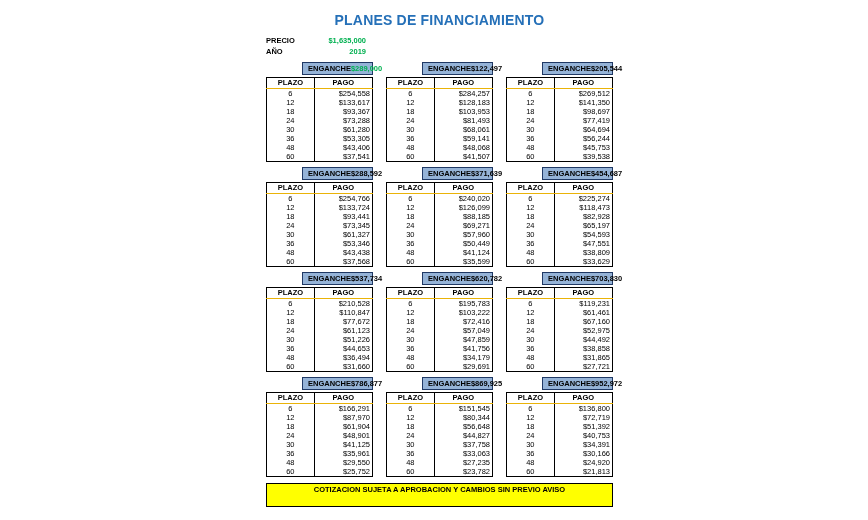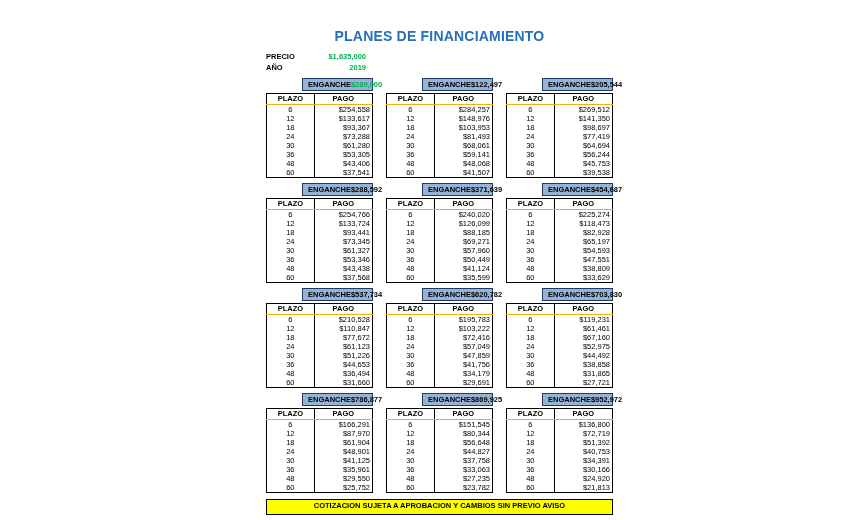--- a/index.html
+++ b/index.html
@@ -1,18 +1,18 @@
 <!DOCTYPE html>
 <html style="--title-color: #2570B8; --green-value: #00B050; --header-bg: #95B3D7; --banner-bg: #FFFF00;"><head>
 <meta charset="utf-8">
 <style>
   * { margin:0; padding:0; box-sizing:border-box; }
   html,body { width:868px; height:520px; background:#ffffff; overflow:hidden;
               font-family:"Liberation Sans", sans-serif; color:#000; }
-  .sheet { position:absolute; left:266px; top:28px; width:347px; }
+  .sheet { position:absolute; left:266px; top:12px; width:347px; }
 
   .title { text-align:center; font-size:14px; font-weight:bold;
            color:var(--title-color,#2570B8); letter-spacing:.2px; }
 
   .info { margin-top:7px; width:100px; }
   .info-row { display:flex; justify-content:space-between;
               font-size:7.5px; font-weight:bold; line-height:11px;gap:32px; }
   .info-row .val { color:var(--green-value,#00B050); text-align:right; }
 
   .plans-grid { margin-top:5px; display:grid;
@@ -29,21 +29,21 @@
   table.plan-table { width:100%; margin-top:2px; border-collapse:collapse;
                      border:1px solid #000; font-size:7.5px; table-layout:fixed; }
   table.plan-table th { font-weight:bold; height:10px; line-height:10px;
                         border-bottom:1px solid #eab308; text-align:center; }
   table.plan-table th:first-child, table.plan-table td:first-child
                       { border-right:1px solid #000; width:45%; }
   table.plan-table td { height:9px; line-height:9px; }
   td.plazo-cell { text-align:center; }
   td.pago-cell  { text-align:right; padding-right:2px; }
 
-  .footer-banner { margin-top:6px; height:16px; line-height:11px;
+  .footer-banner { margin-top:6px; height:24px; line-height:11px;
                    background:var(--banner-bg,#FFFF00); border:1px solid #000;
                    text-align:center; font-size:7.5px; font-weight:bold; }
 </style>
 </head>
 <body>
 
 <div class="sheet">
 
   <div class="title">PLANES DE FINANCIAMIENTO</div>
 
@@ -122,21 +122,21 @@
         </tr>
       </thead>
       <tbody>
 
       <tr>
           <td class="plazo-cell">6</td>
           <td class="pago-cell">$284,257</td>
         </tr>
             <tr>
           <td class="plazo-cell">12</td>
-          <td class="pago-cell">$148,976</td>
+          <td class="pago-cell">$128,183</td>
         </tr>
             <tr>
           <td class="plazo-cell">18</td>
           <td class="pago-cell">$103,953</td>
         </tr>
             <tr>
           <td class="plazo-cell">24</td>
           <td class="pago-cell">$81,493</td>
         </tr>
             <tr>

